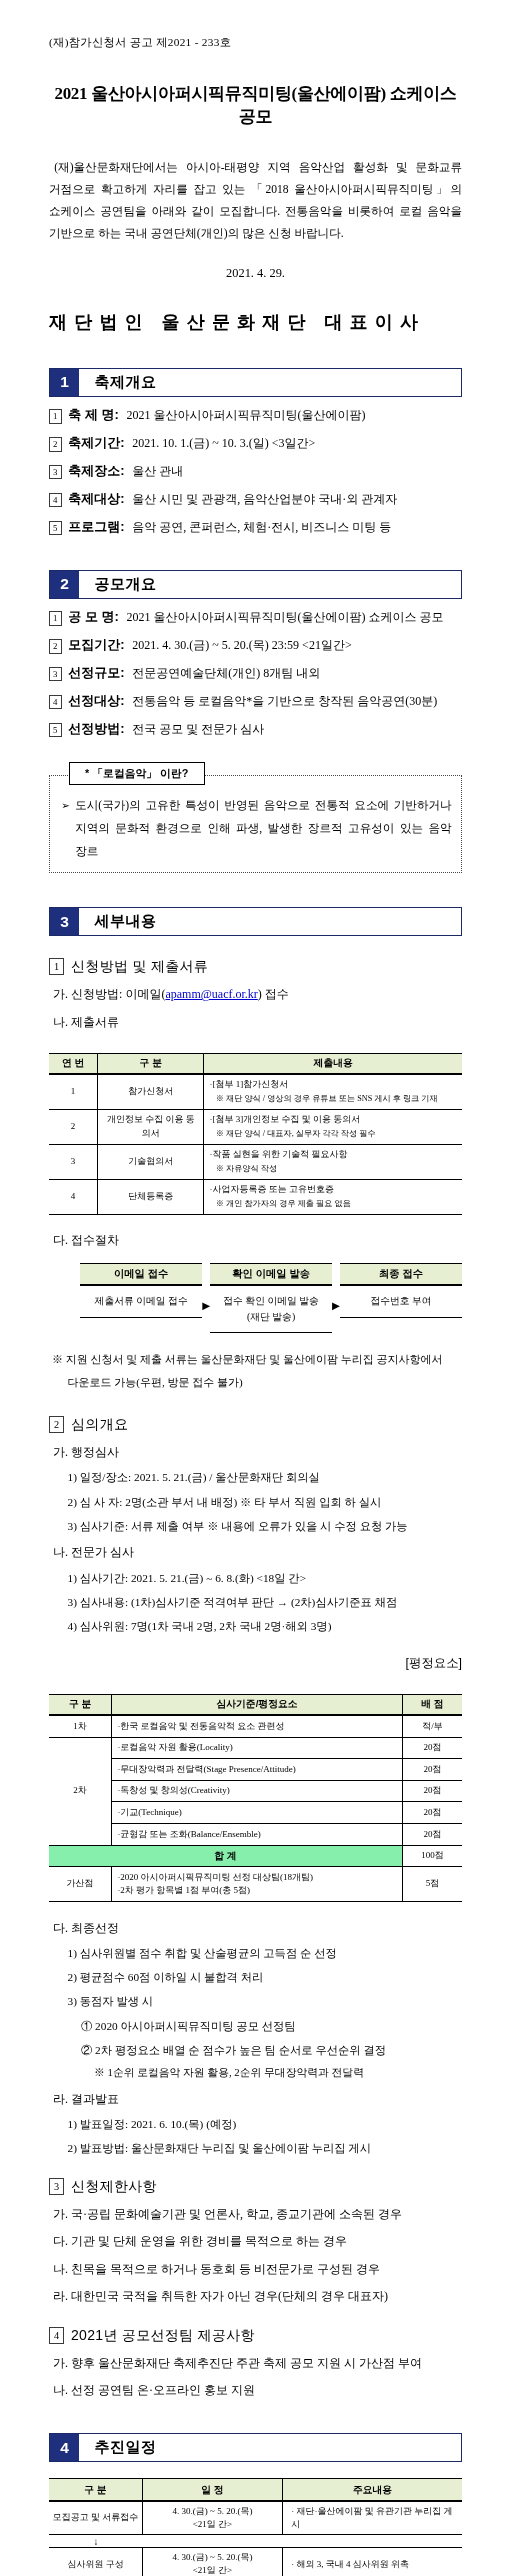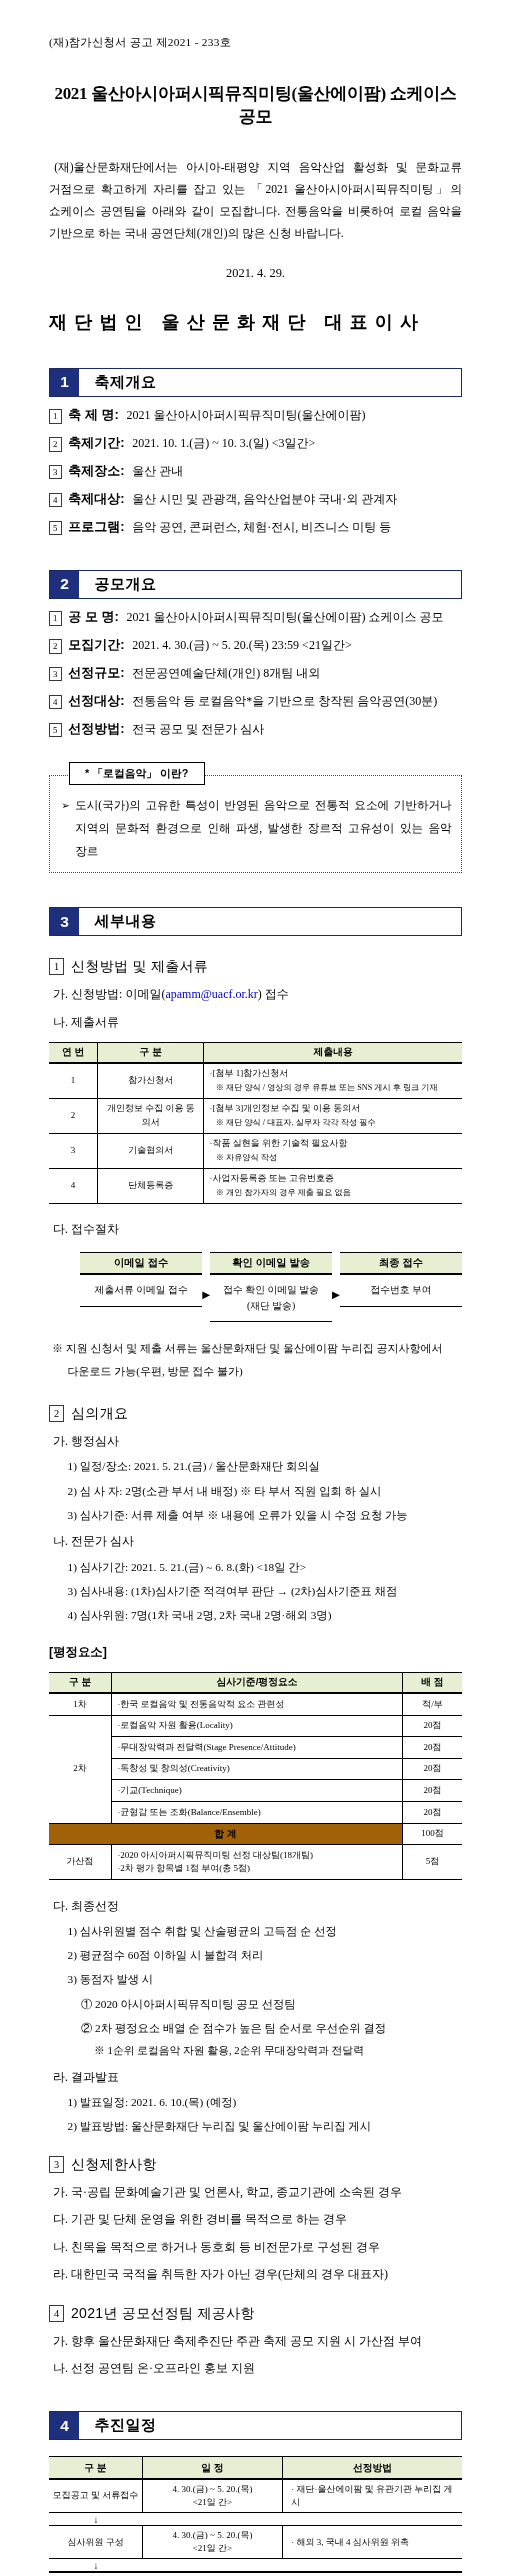--- a/index.html
+++ b/index.html
@@ -82,25 +82,25 @@
   .sub-title { display:flex; align-items:center; margin-top:21.6px; }
   .sub-title-text {
     font-family:"Liberation Sans","DejaVu Sans",sans-serif;
     font-weight:normal; font-size:14px; letter-spacing:0.3px;
   }
   .ltr-line { margin-top:10.3px; font-size:12px; padding-left:4.1px; word-break:keep-all; }
   .num-line { margin-top:9.3px; font-size:11.3px; padding-left:18.5px; word-break:keep-all; }
   .circ-line { margin-top:9.3px; font-size:11.3px; padding-left:32px; word-break:keep-all; }
   .ref-line  { margin-top:8.2px; font-size:10.8px; padding-left:45px; word-break:keep-all; }
 
-  .email { color:#0000cc; cursor:pointer; }
+  .email { color:#0000cc; text-decoration:underline; cursor:pointer; }
 
   
   .doc-table {
-    width:100%; border-collapse:collapse; margin-top:11px;
+    width:100%; border-collapse:collapse; margin-top:22px;
     border-top:1.3px solid #000; border-bottom:1.3px solid #000;
   }
   .doc-table th {
     background:#e6efd2; font-family:"Liberation Sans","DejaVu Sans",sans-serif;
     font-weight:bold; font-size:9.8px; padding:3.1px 2.1px; text-align:center;
     border:0.6px solid #000; border-top:none; border-bottom:2.1px double #000;
   }
   .doc-table td {
     font-size:9px; padding:3.6px 5.2px; border:0.6px solid #000;
     vertical-align:middle; line-height:13.4px;
@@ -123,26 +123,26 @@
   }
   .flow-body {
     border-bottom:1.3px solid #000; text-align:center;
     font-size:9.8px; line-height:16px; padding:6.7px 0 7.7px 0; min-height:32px;
     box-sizing:border-box;
   }
   .flow-arrow { align-self:center; font-size:10.3px; margin-top:14.4px; flex:none; }
 
   .hang-note { margin-top:15px; font-size:11px; line-height:23px; padding-left:18.5px; text-indent:-15.5px; word-break:keep-all; }
 
-  .rating-title { margin-top:20.6px; text-align:left; font-size:12.4px; font-weight:bold;
+  .rating-title { margin-top:20.6px; text-align:right; font-size:12.4px; font-weight:normal;
     font-family:"Liberation Sans","DejaVu Sans",sans-serif; }
   .col-stage { width:58px; }
   .col-score { width:55px; }
   .total-row td.total-label {
-    background:#a16207; font-family:"Liberation Sans","DejaVu Sans",sans-serif;
+    background:#86efac; font-family:"Liberation Sans","DejaVu Sans",sans-serif;
     font-weight:bold; font-size:9.8px; text-align:center;
   }
 
   
   .sched { margin-top:15.5px; border-top:1.3px solid #000; border-bottom:1.3px solid #000; }
   .sched-row { display:flex; align-items:stretch; border-bottom:0.7px solid #000; }
   .sched-head { background:#e6efd2; border-bottom:2.1px double #000; }
   .sched-head .sc {
     font-family:"Liberation Sans","DejaVu Sans",sans-serif; font-weight:bold;
     font-size:9.8px; padding:4.1px 0; text-align:center;
@@ -161,21 +161,21 @@
 </head>
 <body>
 
 <div class="page">
 <div class="content">
 
   <div class="notice-no">(재)참가신청서 공고 제2021 - 233호</div>
 
   <div class="doc-title">2021 울산아시아퍼시픽뮤직미팅(울산에이팜) 쇼케이스 공모</div>
 
-  <div class="intro">(재)울산문화재단에서는 아시아-태평양 지역 음악산업 활성화 및 문화교류 거점으로 확고하게 자리를 잡고 있는 「2021 울산아시아퍼시픽뮤직미팅」의 쇼케이스 공연팀을 아래와 같이 모집합니다. 전통음악을 비롯하여 로컬 음악을 기반으로 하는 국내 공연단체(개인)의 많은 신청 바랍니다.</div>
+  <div class="intro">(재)울산문화재단에서는 아시아-태평양 지역 음악산업 활성화 및 문화교류 거점으로 확고하게 자리를 잡고 있는 「2018 울산아시아퍼시픽뮤직미팅」의 쇼케이스 공연팀을 아래와 같이 모집합니다. 전통음악을 비롯하여 로컬 음악을 기반으로 하는 국내 공연단체(개인)의 많은 신청 바랍니다.</div>
 
   <div class="doc-date">2021. 4. 29.</div>
 
   <div class="signer">재단법인 울산문화재단 대표이사</div>
 
   <div class="sec-header">
     <div class="sec-num">1</div>
     <div class="sec-title">축제개요</div>
   </div>
 
@@ -429,21 +429,21 @@
 
   <div class="sec-header">
     <div class="sec-num">4</div>
     <div class="sec-title">추진일정</div>
   </div>
 
   <div class="sched">
     <div class="sched-row sched-head">
       <div class="sc sc1">구 분</div>
       <div class="sc sc2">일 정</div>
-      <div class="sc sc3">선정방법</div>
+      <div class="sc sc3">주요내용</div>
     </div>
 
     <div class="sched-row">
       <div class="sc sc1">모집공고 및 서류접수</div>
       <div class="sc sc2">
         <div>4. 30.(금) ~ 5. 20.(목)</div>
         <div>&lt;21일 간&gt;</div>
       </div>
       <div class="sc sc3">· 재단·울산에이팜 및 유관기관 누리집 게시</div>
     </div>

